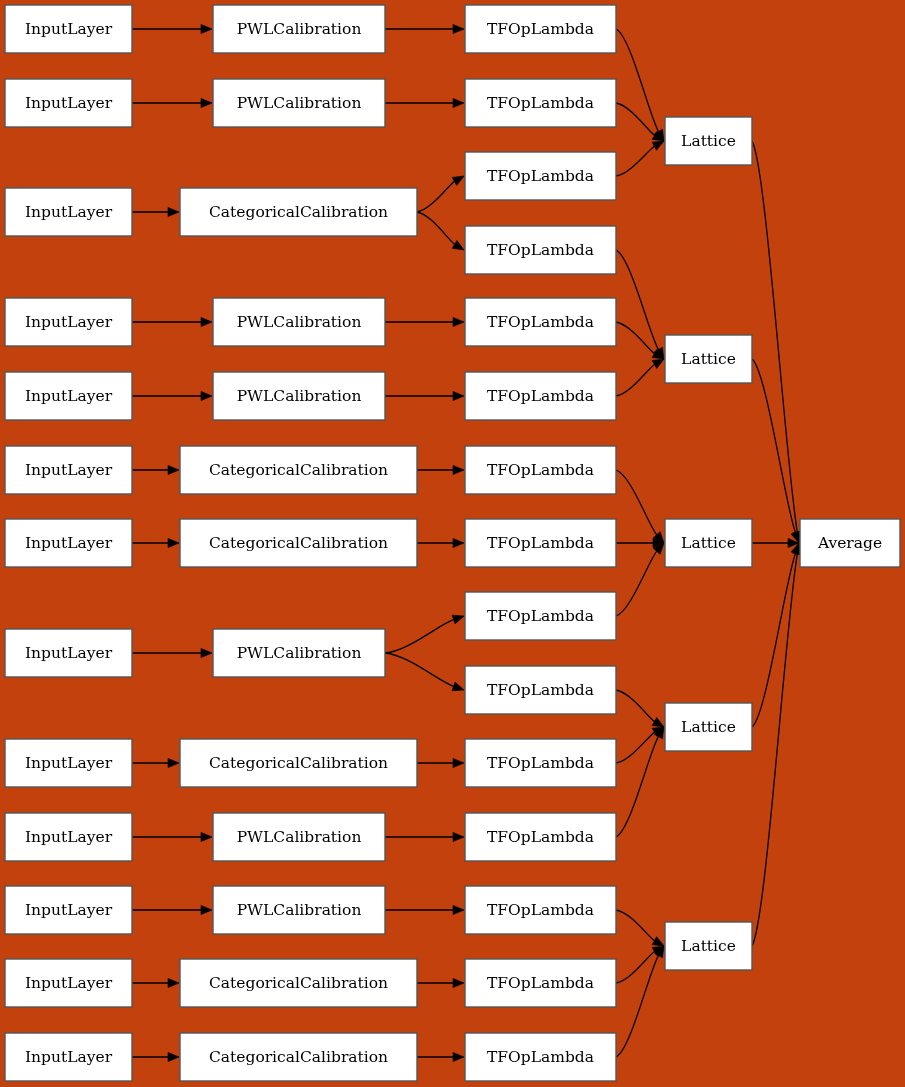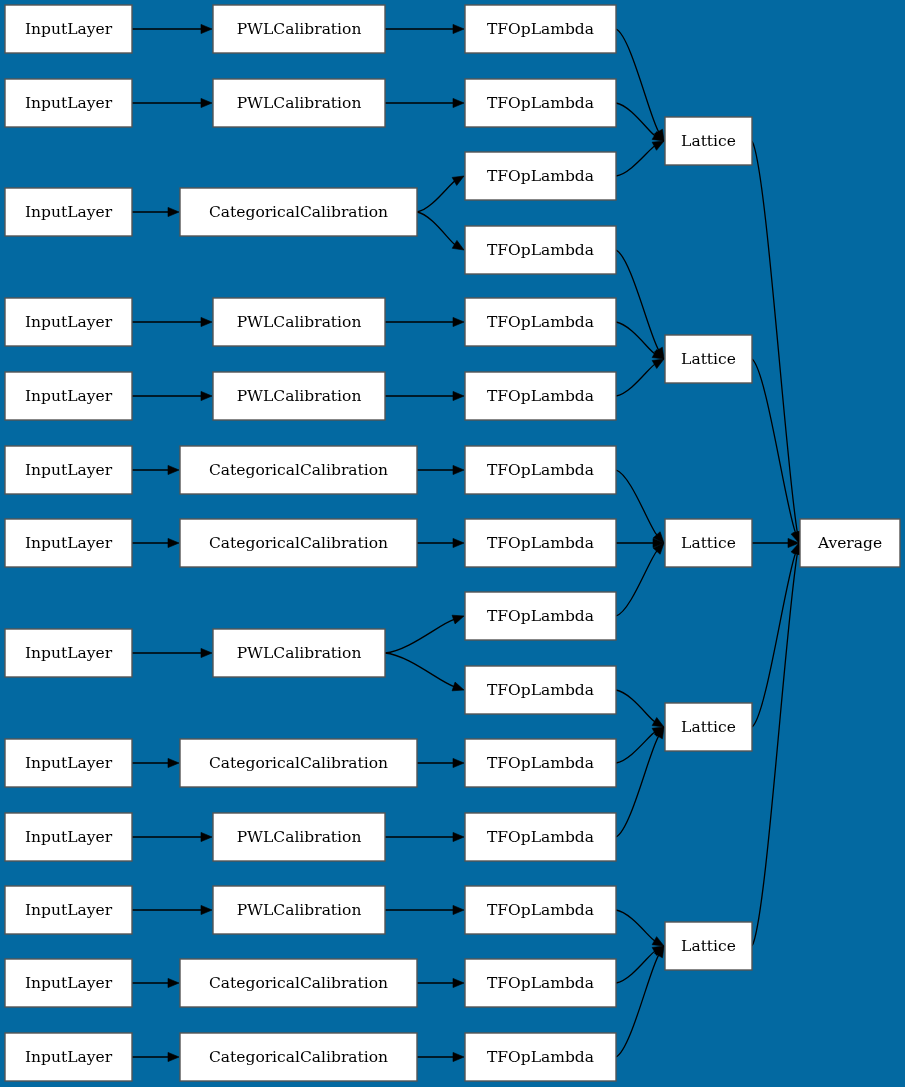--- a/index.html
+++ b/index.html
@@ -4,21 +4,21 @@
 <style>
   html, body {
     margin: 0;
     padding: 0;
     background: #ffffff;
   }
   #diagram-root {
     position: relative;
     width: 905px;
     height: 1087px;
-    background: #0369a1;
+    background: #c2410c;
     font-family: "DejaVu Serif", "Liberation Serif", serif;
   }
   svg#graph {
     display: block;
     width: 905px;
     height: 1087px;
   }
   .node-rect {
     fill: #ffffff;
     stroke: #555555;

